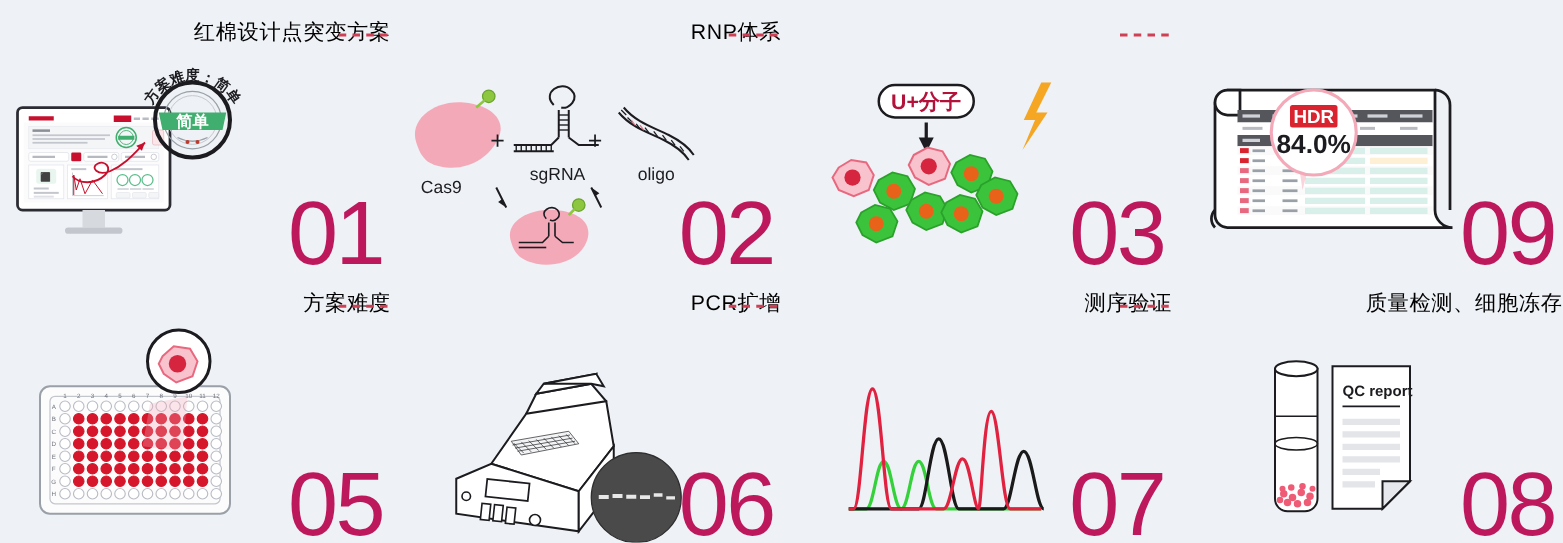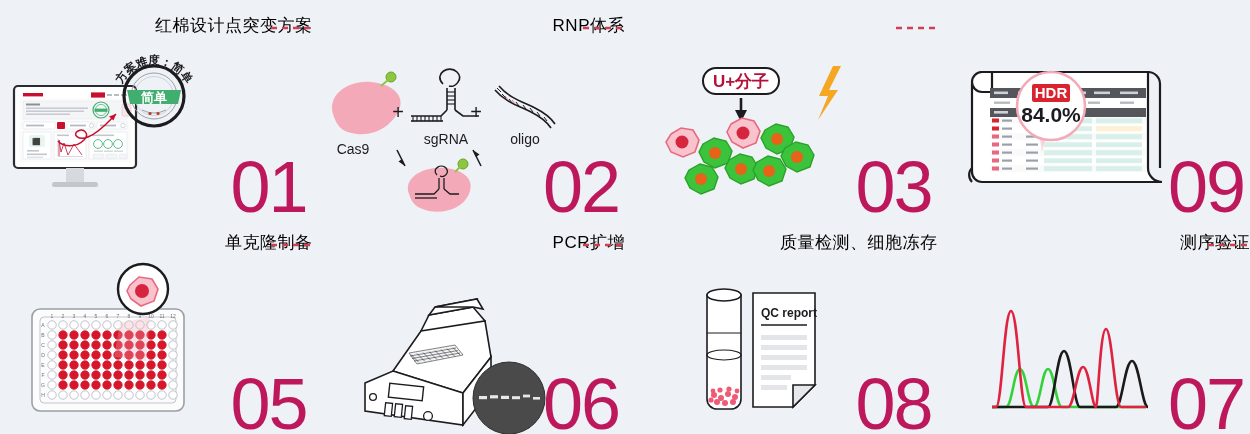--- a/index.html
+++ b/index.html
@@ -370,21 +370,21 @@
 
         <circle cx="113" cy="62" r="34" fill="#ffffff" stroke="#f4a9b8" stroke-width="2.5"></circle>
         <rect x="94" y="40" width="38" height="18" rx="2" fill="#d9232e"></rect>
         <text x="113" y="54" font-size="15" font-weight="bold" fill="#ffffff" text-anchor="middle" font-family="Liberation Sans, sans-serif">HDR</text>
         <text x="113" y="78" font-size="21" font-weight="bold" fill="#1c1c20" text-anchor="middle" font-family="Liberation Sans, sans-serif">84.0%</text>
       </svg>
     </div>
   </div>
 
   <div class="panel">
-    <div class="p-title">单克隆制备</div>
+    <div class="p-title">方案难度</div>
     <div class="bignum">05</div>
     <div class="stage">
       <svg width="312" height="173" viewBox="0 0 312 173" id="plate-svg">
         <rect x="32" y="48" width="152" height="102" rx="8" fill="#fcfcfd" stroke="#9aa0a8" stroke-width="1.6"></rect>
         <rect x="40" y="56" width="136" height="86" rx="4" fill="none" stroke="#c3c6cd" stroke-width="1"></rect>
         <g id="plate-wells">
             <text x="52" y="57" font-size="5" fill="#6f737b" text-anchor="middle" font-family="Liberation Sans, sans-serif">1</text>
             <text x="63" y="57" font-size="5" fill="#6f737b" text-anchor="middle" font-family="Liberation Sans, sans-serif">2</text>
             <text x="74" y="57" font-size="5" fill="#6f737b" text-anchor="middle" font-family="Liberation Sans, sans-serif">3</text>
             <text x="85" y="57" font-size="5" fill="#6f737b" text-anchor="middle" font-family="Liberation Sans, sans-serif">4</text>
@@ -569,20 +569,45 @@
         </g>
       </svg>
     </div>
     <svg class="arrow" style="right:-42px;" viewBox="0 0 84 12">
       <line x1="0" y1="6" x2="66" y2="6" stroke="#cf4055" stroke-width="2.4" stroke-dasharray="6 5"></line>
       <polygon points="66,0.5 80,6 66,11.5" fill="#cf4055"></polygon>
     </svg>
   </div>
 
   <div class="panel">
+    <div class="p-title">测序验证</div>
+    <div class="bignum">07</div>
+    <div class="stage">
+      <svg width="312" height="173" viewBox="0 0 312 173">
+
+        <line x1="54" y1="146" x2="208" y2="146" stroke="#cfd2d8" stroke-width="1"></line>
+
+        <path d="M54,146 L68,146 C74,146 76,108 82,108 C88,108 90,146 96,146
+                 C102,146 104,108 110,108 C116,108 118,146 124,146 L208,146" fill="none" stroke="#35d13b" stroke-width="2.6"></path>
+
+        <path d="M54,146 L110,146 C116,146 119,90 126,90 C133,90 136,146 142,146
+                 L178,146 C184,146 187,100 194,100 C201,100 204,146 210,146" fill="none" stroke="#1a1a1a" stroke-width="2.6"></path>
+
+        <path d="M54,146 L58,146 C64,146 66,50 73,50 C80,50 82,146 88,146
+                 L130,146 C136,146 139,106 145,106 C151,106 154,146 158,146
+                 C160,146 162,68 168,68 C174,68 177,146 183,146 L208,146" fill="none" stroke="#e0213f" stroke-width="2.6"></path>
+      </svg>
+    </div>
+    <svg class="arrow" style="right:-42px;" viewBox="0 0 84 12">
+      <line x1="0" y1="6" x2="66" y2="6" stroke="#cf4055" stroke-width="2.4" stroke-dasharray="6 5"></line>
+      <polygon points="66,0.5 80,6 66,11.5" fill="#cf4055"></polygon>
+    </svg>
+  </div>
+
+  <div class="panel">
     <div class="p-title">质量检测、细胞冻存</div>
     <div class="bignum">08</div>
     <div class="stage">
       <svg width="290" height="173" viewBox="0 0 290 173">
 
         <g>
           <path d="M82,34 h34 v104 a10,10 0 0 1 -10,10 h-14 a10,10 0 0 1 -10,-10 z" fill="#ffffff" stroke="#1c1c20" stroke-width="1.6"></path>
           <ellipse cx="99" cy="34" rx="17" ry="6" fill="#ffffff" stroke="#1c1c20" stroke-width="1.6"></ellipse>
           <line x1="82" y1="72" x2="116" y2="72" stroke="#1c1c20" stroke-width="1.2"></line>
           <ellipse cx="99" cy="94" rx="17" ry="5" fill="none" stroke="#1c1c20" stroke-width="1.2"></ellipse>
@@ -613,38 +638,13 @@
             <rect x="136" y="94" width="46" height="5"></rect>
             <rect x="136" y="104" width="46" height="5"></rect>
             <rect x="136" y="114" width="30" height="5"></rect>
             <rect x="136" y="124" width="26" height="5"></rect>
           </g>
         </g>
       </svg>
     </div>
   </div>
 
-  <div class="panel">
-    <div class="p-title">测序验证</div>
-    <div class="bignum">07</div>
-    <div class="stage">
-      <svg width="312" height="173" viewBox="0 0 312 173">
-
-        <line x1="54" y1="146" x2="208" y2="146" stroke="#cfd2d8" stroke-width="1"></line>
-
-        <path d="M54,146 L68,146 C74,146 76,108 82,108 C88,108 90,146 96,146
-                 C102,146 104,108 110,108 C116,108 118,146 124,146 L208,146" fill="none" stroke="#35d13b" stroke-width="2.6"></path>
-
-        <path d="M54,146 L110,146 C116,146 119,90 126,90 C133,90 136,146 142,146
-                 L178,146 C184,146 187,100 194,100 C201,100 204,146 210,146" fill="none" stroke="#1a1a1a" stroke-width="2.6"></path>
-
-        <path d="M54,146 L58,146 C64,146 66,50 73,50 C80,50 82,146 88,146
-                 L130,146 C136,146 139,106 145,106 C151,106 154,146 158,146
-                 C160,146 162,68 168,68 C174,68 177,146 183,146 L208,146" fill="none" stroke="#e0213f" stroke-width="2.6"></path>
-      </svg>
-    </div>
-    <svg class="arrow" style="right:-42px;" viewBox="0 0 84 12">
-      <line x1="0" y1="6" x2="66" y2="6" stroke="#cf4055" stroke-width="2.4" stroke-dasharray="6 5"></line>
-      <polygon points="66,0.5 80,6 66,11.5" fill="#cf4055"></polygon>
-    </svg>
-  </div>
-
 </div>
 
 </body></html>

